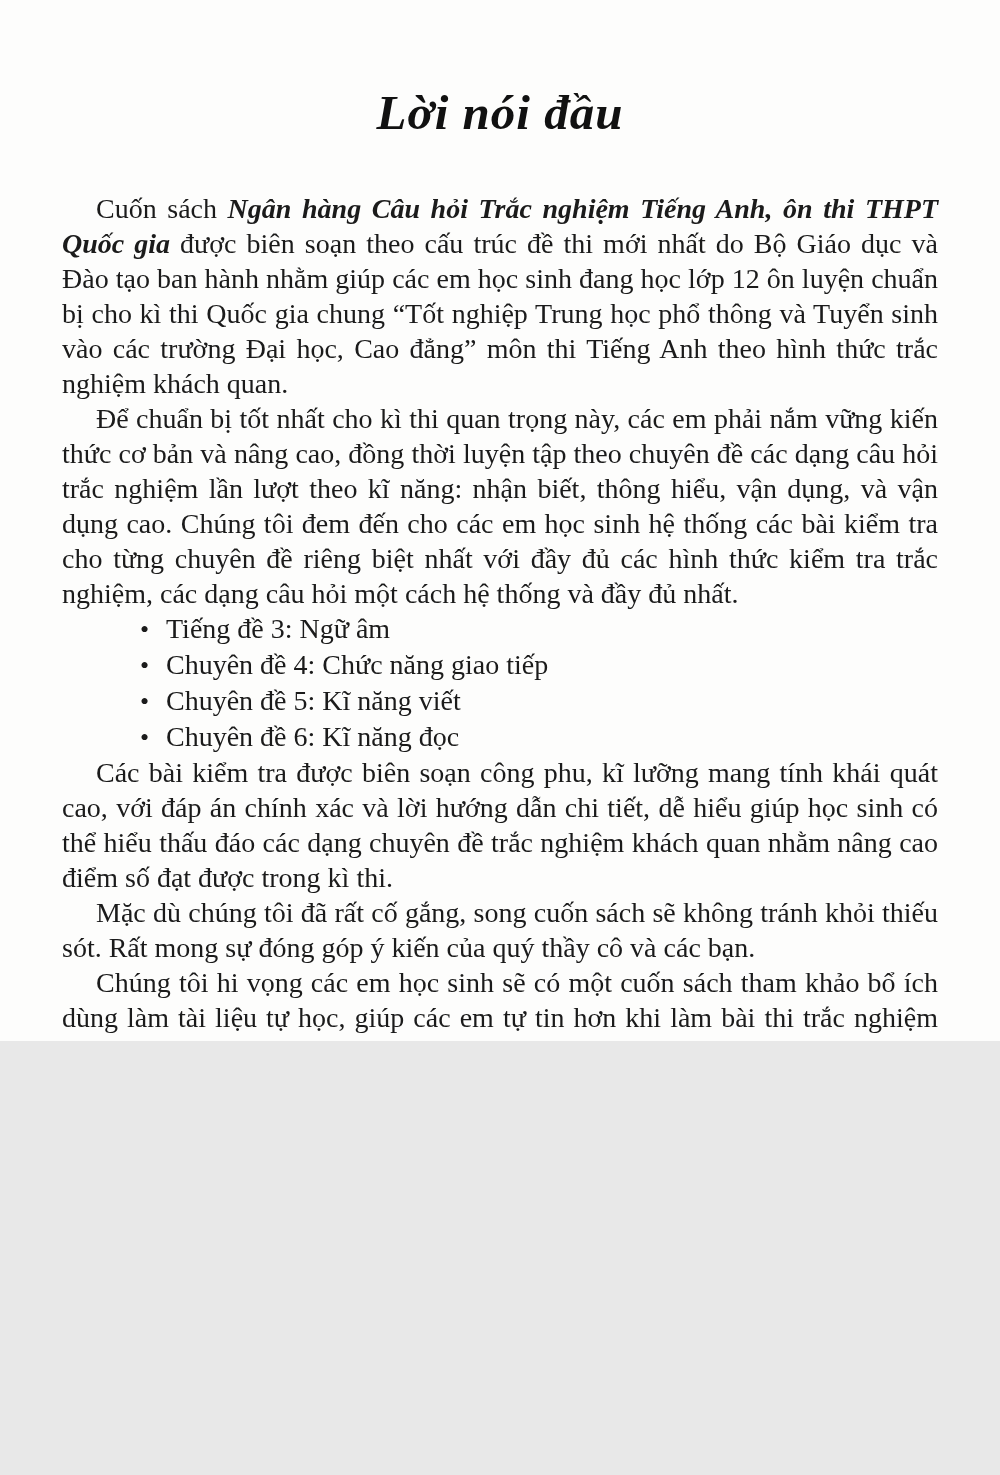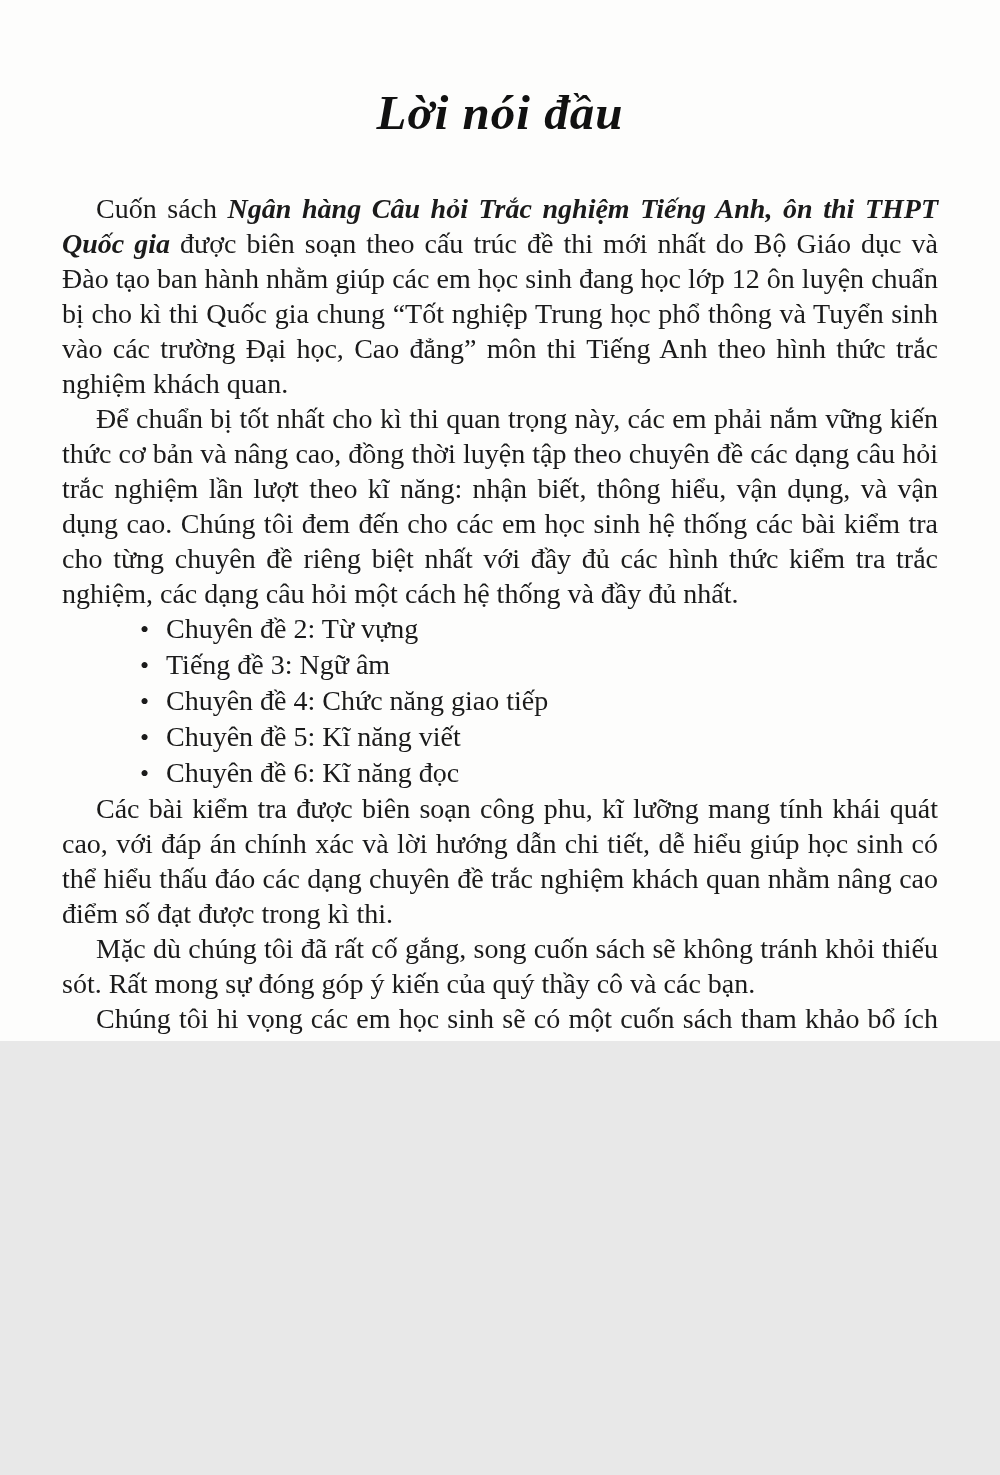--- a/index.html
+++ b/index.html
@@ -69,21 +69,20 @@
   <h1 class="title">Lời nói đầu</h1>
 
   <div class="body-text">
 
     <p class="para"><span>Cuốn sách </span><span class="bi">Ngân hàng Câu hỏi Trắc nghiệm Tiếng Anh, ôn thi THPT Quốc gia</span><span> được biên soạn theo cấu trúc đề thi mới nhất do Bộ Giáo dục và Đào tạo ban hành nhằm giúp các em học sinh đang học lớp 12 ôn luyện chuẩn bị cho kì thi Quốc gia chung “Tốt nghiệp Trung học phổ thông và Tuyển sinh vào các trường Đại học, Cao đẳng” môn thi Tiếng Anh theo hình thức trắc nghiệm khách quan.</span></p>
 
     <p class="para"><span>Để chuẩn bị tốt nhất cho kì thi quan trọng này, các em phải nắm vững kiến thức cơ bản và nâng cao, đồng thời luyện tập theo chuyên đề các dạng câu hỏi trắc nghiệm lần lượt theo kĩ năng: nhận biết, thông hiểu, vận dụng, và vận dụng cao. Chúng tôi đem đến cho các em học sinh hệ thống các bài kiểm tra cho từng chuyên đề riêng biệt nhất với đầy đủ các hình thức kiểm tra trắc nghiệm, các dạng câu hỏi một cách hệ thống và đầy đủ nhất.</span></p>
 
 
     <ul class="bullets">
-      <li><span class="dot">•</span><span>Chuyên đề 2: Từ vựng</span></li>
       <li><span class="dot">•</span><span>Tiếng đề 3: Ngữ âm</span></li>
       <li><span class="dot">•</span><span>Chuyên đề 4: Chức năng giao tiếp</span></li>
       <li><span class="dot">•</span><span>Chuyên đề 5: Kĩ năng viết</span></li>
       <li><span class="dot">•</span><span>Chuyên đề 6: Kĩ năng đọc</span></li>
     </ul>
 
     <p class="para"><span>Các bài kiểm tra được biên soạn công phu, kĩ lưỡng mang tính khái quát cao, với đáp án chính xác và lời hướng dẫn chi tiết, dễ hiểu giúp học sinh có thể hiểu thấu đáo các dạng chuyên đề trắc nghiệm khách quan nhằm nâng cao điểm số đạt được trong kì thi.</span></p>
 
     <p class="para"><span>Mặc dù chúng tôi đã rất cố gắng, song cuốn sách sẽ không tránh khỏi thiếu sót. Rất mong sự đóng góp ý kiến của quý thầy cô và các bạn.</span></p>
 

